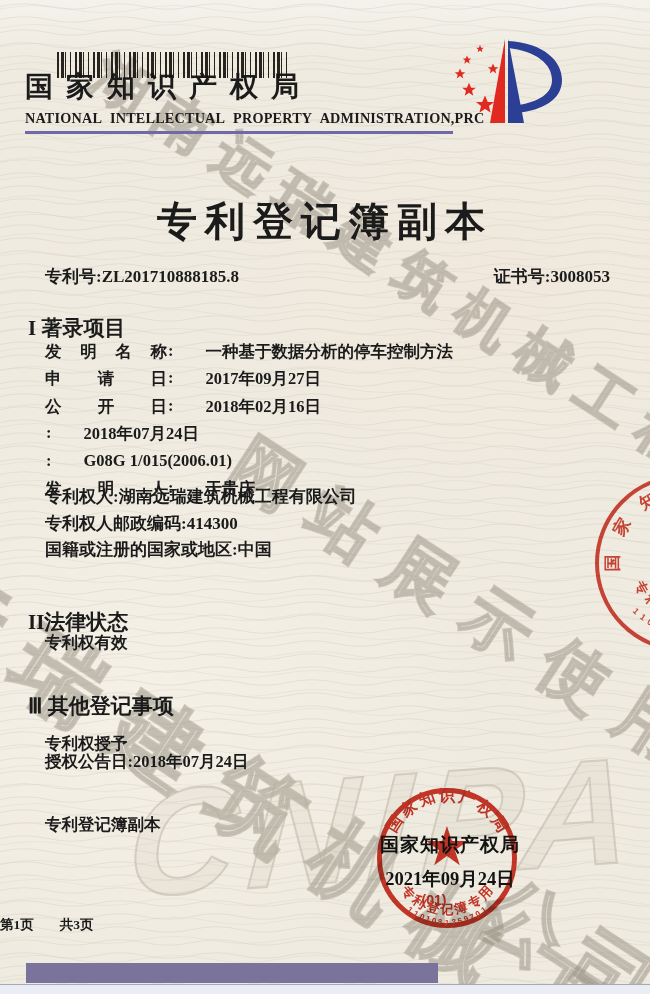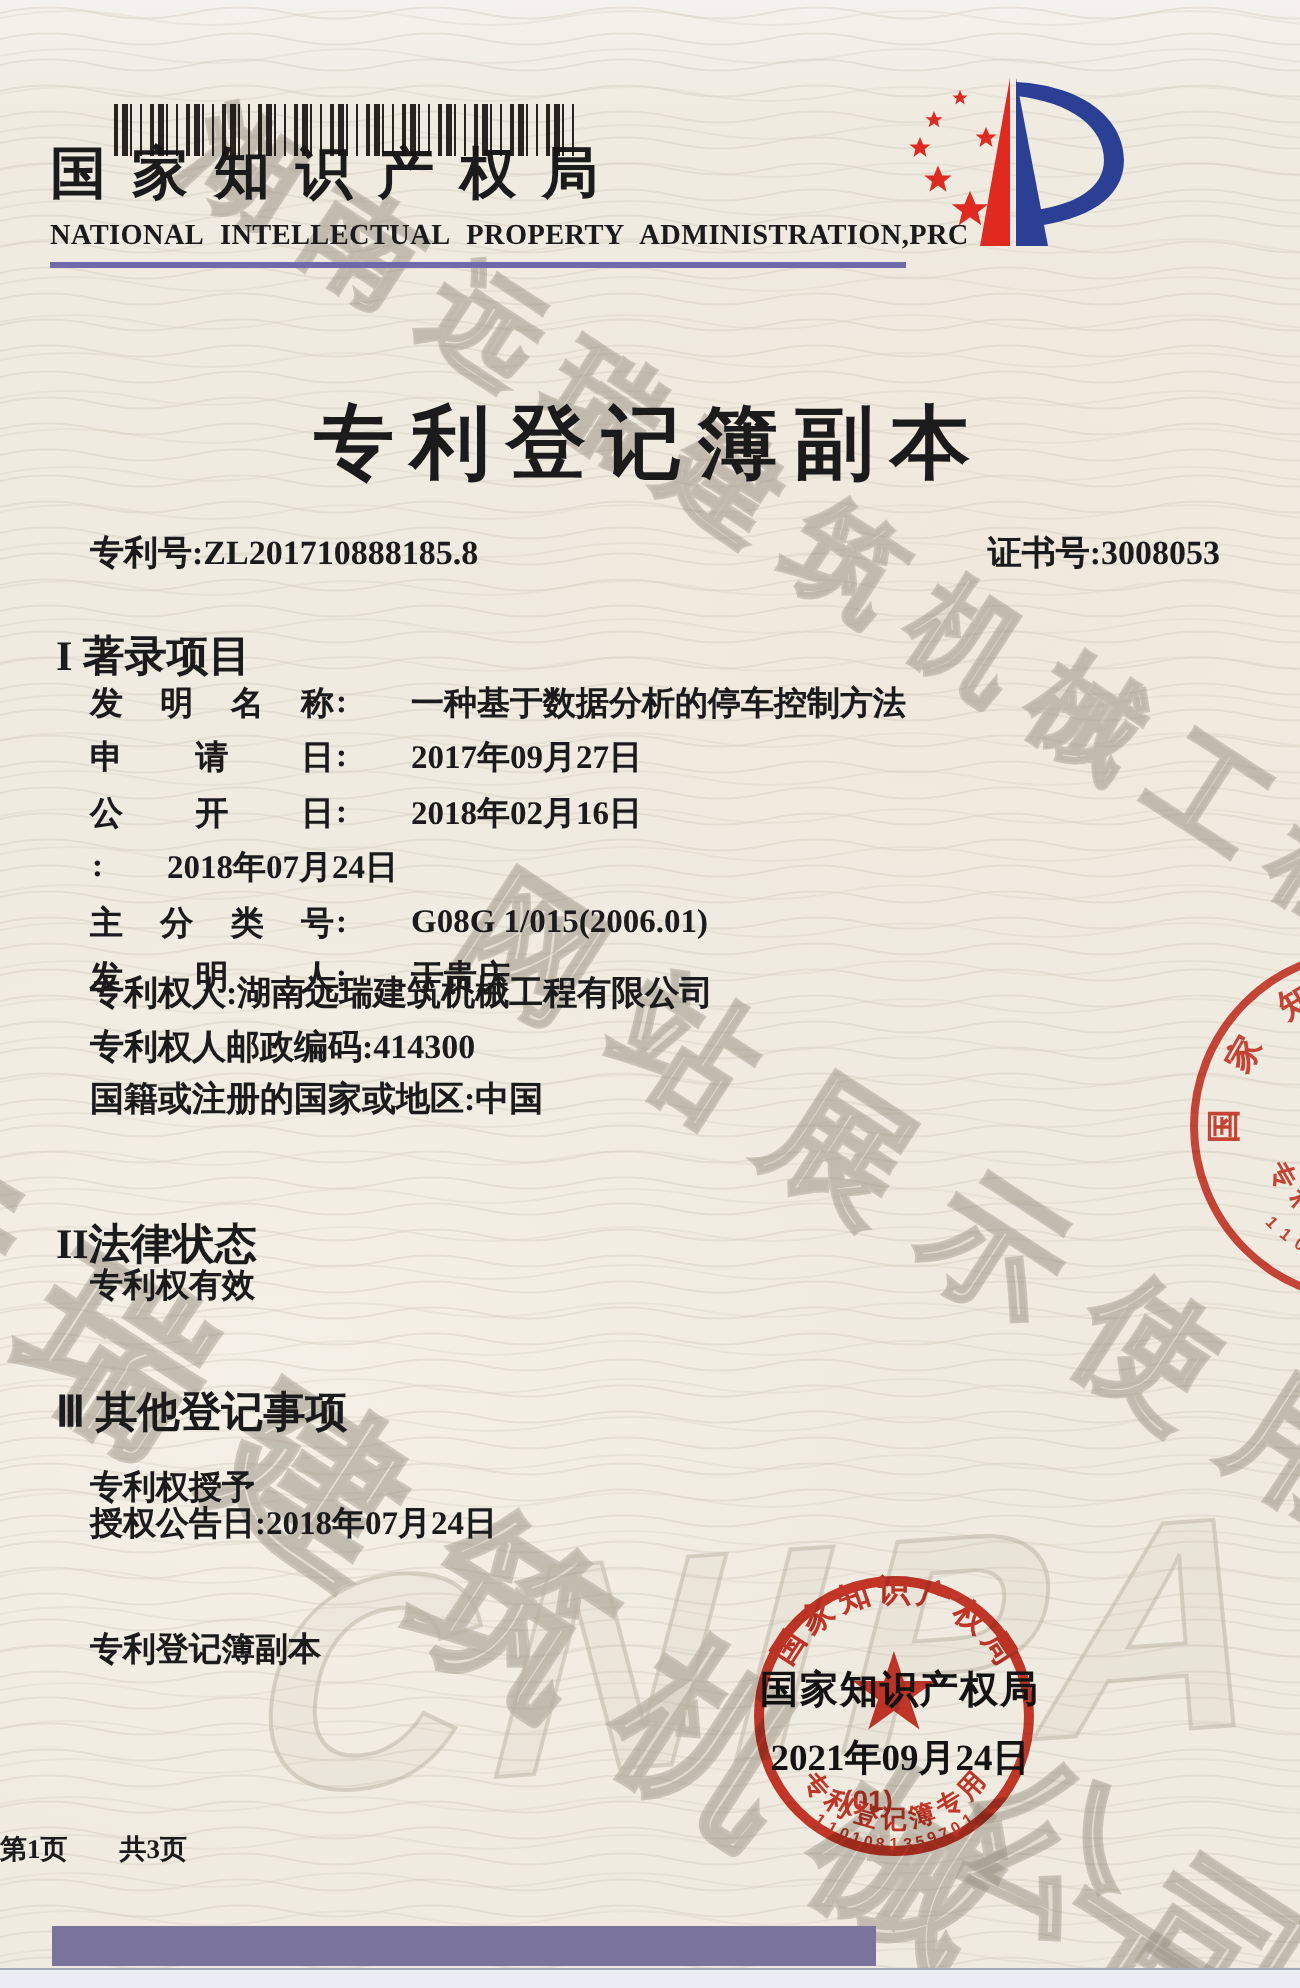--- a/index.html
+++ b/index.html
@@ -137,21 +137,20 @@
     <div class="frow">
       <span class="flabel">公开日</span>
         <span class="fcolon">:</span>
       <span class="fvalue">2018年02月16日</span>
     </div>
     <div class="frow">
         <span class="fcolon">:</span>
       <span class="fvalue">2018年07月24日</span>
     </div>
     <div class="frow">
-      <span class="flabel">主分类号</span>
         <span class="fcolon">:</span>
       <span class="fvalue">G08G 1/015(2006.01)</span>
     </div>
     <div class="frow">
       <span class="flabel">发明人</span>
         <span class="fcolon">:</span>
       <span class="fvalue">于贵庆</span>
     </div>
   </div>
 

